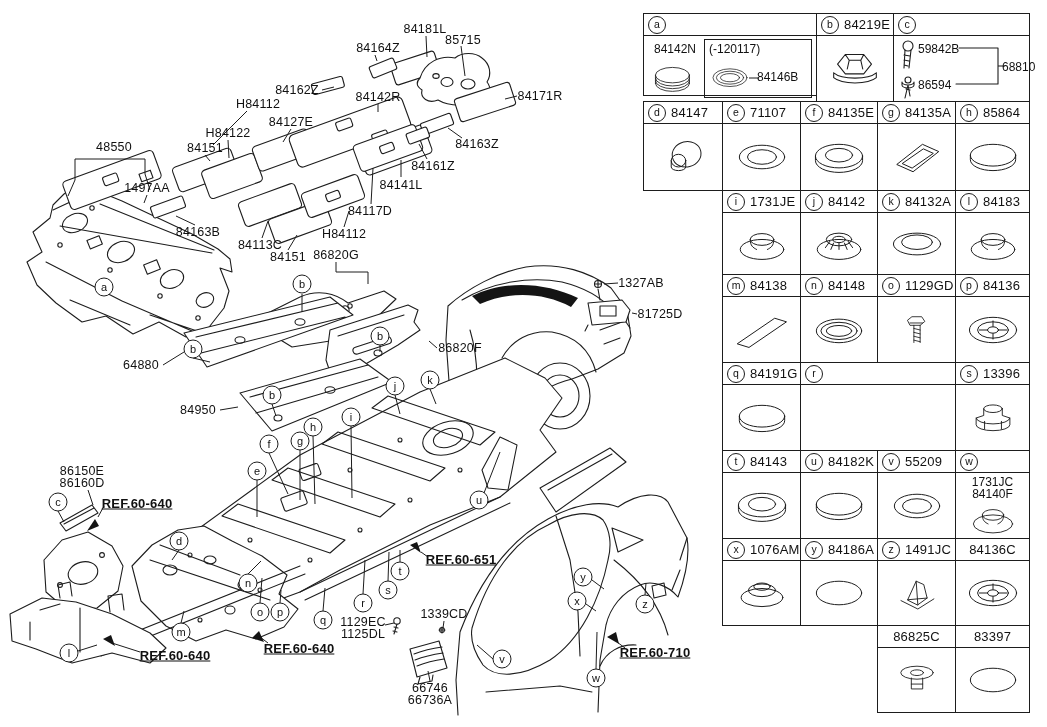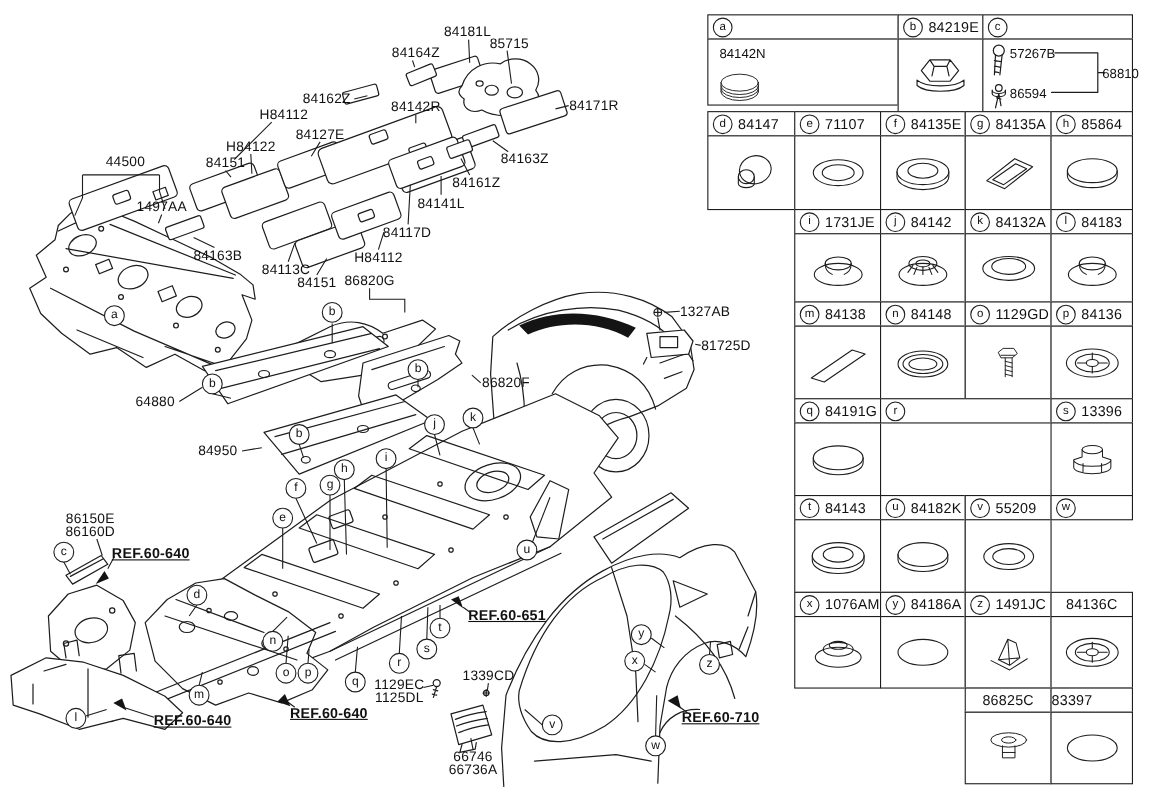--- a/index.html
+++ b/index.html
@@ -288,21 +288,21 @@
   <div class="pl" style="left:425px;top:29px">84181L</div>
   <div class="pl" style="left:463px;top:40px">85715</div>
   <div class="pl" style="left:378px;top:48px">84164Z</div>
   <div class="pl" style="left:297px;top:90px">84162Z</div>
   <div class="pl" style="left:378px;top:97px">84142R</div>
   <div class="pl" style="left:540px;top:96px">84171R</div>
   <div class="pl" style="left:258px;top:104px">H84112</div>
   <div class="pl" style="left:291px;top:122px">84127E</div>
   <div class="pl" style="left:228px;top:133px">H84122</div>
   <div class="pl" style="left:205px;top:148px">84151</div>
-  <div class="pl" style="left:114px;top:147px">44500</div>
+  <div class="pl" style="left:114px;top:147px">48550</div>
   <div class="pl" style="left:477px;top:144px">84163Z</div>
   <div class="pl" style="left:433px;top:166px">84161Z</div>
   <div class="pl" style="left:401px;top:185px">84141L</div>
   <div class="pl" style="left:147px;top:188px">1497AA</div>
   <div class="pl" style="left:198px;top:232px">84163B</div>
   <div class="pl" style="left:260px;top:245px">84113C</div>
   <div class="pl" style="left:288px;top:257px">84151</div>
   <div class="pl" style="left:344px;top:234px">H84112</div>
   <div class="pl" style="left:370px;top:211px">84117D</div>
   <div class="pl" style="left:336px;top:255px">86820G</div>
@@ -360,20 +360,30 @@
 <div id="tbl">
 
   <div class="cell hdr" style="left:0;top:0;width:174px">
     <span class="co2">a</span>
   </div>
   <div class="cell" style="left:0;top:22px;width:174px;height:61px">
     <span class="tinytxt" style="left:10px;top:6px">84142N</span>
     <svg class="ic" style="position:absolute;left:4px;top:26px" width="52" height="34" viewBox="0 0 64 44">
           <use href="#sym-pad-stack" class="lineart"></use>
         </svg>
+    <div style="position:absolute;left:60px;top:3px;width:108px;height:59px;border:1.1px solid #1d1d1d;box-sizing:border-box">
+      <span class="tinytxt" style="left:4px;top:2px">(-120117)</span>
+      <svg class="ic" style="position:absolute;left:2px;top:22px" width="46" height="30" viewBox="0 0 64 44">
+            <use href="#sym-oval-grommet" class="lineart"></use>
+          </svg>
+      <span class="tinytxt" style="left:52px;top:30px">84146B</span>
+      <svg style="position:absolute;left:44px;top:36px" width="10" height="4">
+            <line x1="0" y1="2" x2="10" y2="2" stroke="#1d1d1d"></line>
+          </svg>
+    </div>
   </div>
 
   <div class="cell hdr" style="left:173px;top:0;width:78px">
     <span class="co2">b</span>
     <span class="pn">84219E</span>
   </div>
   <div class="cell bdy" style="left:173px;top:22px;width:78px;height:67px">
     <svg class="ic" width="62" height="44" viewBox="0 0 64 44">
           <use href="#sym-flange-nut" class="lineart"></use>
         </svg>
@@ -383,21 +393,21 @@
     <span class="co2">c</span>
   </div>
   <div class="cell" style="left:250px;top:22px;width:137px;height:67px">
     <svg class="lineart" style="position:absolute;left:0;top:0" width="135" height="64" viewBox="0 0 135 64">
       <circle cx="14" cy="10" r="5"></circle>
           <path d="M11,14 L10,32 M17,14 L15,32 M10,19 L16,20 M10,24 L15,25 M10,29 L14,30"></path>
       <path d="M8,46 A6,3 0 0 0 20,46 M8,46 L8,49 A6,3 0 0 0 20,49 L20,46 M14,49 L11,62 M14,49 L16,60 M12,53 L16,54"></path>
       <circle cx="14" cy="44" r="3"></circle>
       <path d="M65,12 L104,12 M62,48 L104,48 M104,12 L104,48 M104,30 L110,30" fill="none"></path>
     </svg>
-    <span class="tinytxt" style="left:24px;top:6px">57267B</span>
+    <span class="tinytxt" style="left:24px;top:6px">59842B</span>
     <span class="tinytxt" style="left:108px;top:24px">68810</span>
     <span class="tinytxt" style="left:24px;top:42px">86594</span>
   </div>
 
   <div class="cell hdr" style="left:0;top:88px;width:80px">
     <span class="co2">d</span>
     <span class="pn">84147</span>
   </div>
   <div class="cell bdy" style="left:0;top:110px;width:80px;height:68px">
     <svg class="ic" width="58" height="40" viewBox="0 0 64 44">
@@ -560,20 +570,27 @@
     <span class="pn">55209</span>
   </div>
   <div class="cell bdy" style="left:234px;top:459px;width:79px;height:67px">
     <svg class="ic" width="58" height="42" viewBox="0 0 64 44">
           <use href="#sym-ring" class="lineart"></use>
         </svg>
   </div>
   <div class="cell hdr" style="left:312px;top:437px;width:75px">
     <span class="co2">w</span>
   </div>
+  <div class="cell" style="left:312px;top:459px;width:75px;height:67px">
+    <span class="tinytxt" style="left:50%;top:2px;transform:translateX(-50%)">1731JC</span>
+    <span class="tinytxt" style="left:50%;top:14px;transform:translateX(-50%)">84140F</span>
+    <svg class="ic" style="position:absolute;left:50%;top:28px;transform:translateX(-50%)" width="54" height="36" viewBox="0 0 64 44">
+          <use href="#sym-dome" class="lineart"></use>
+        </svg>
+  </div>
 
   <div class="cell hdr" style="left:79px;top:525px;width:79px">
     <span class="co2">x</span>
     <span class="pn">1076AM</span>
   </div>
   <div class="cell bdy" style="left:79px;top:547px;width:79px;height:66px">
     <svg class="ic" width="58" height="42" viewBox="0 0 64 44">
           <use href="#sym-dome-plug" class="lineart"></use>
         </svg>
   </div>
@@ -605,21 +622,21 @@
   </div>
 
   <div class="cell hdr" style="left:234px;top:612px;width:79px;justify-content:center;padding-left:0">
     <span class="pn">86825C</span>
   </div>
   <div class="cell bdy" style="left:234px;top:634px;width:79px;height:66px">
     <svg class="ic" width="52" height="46" viewBox="0 0 64 44">
           <use href="#sym-grommet-nut" class="lineart"></use>
         </svg>
   </div>
-  <div class="cell hdr" style="left:312px;top:612px;width:75px;justify-content:flex-start;padding-left:0">
+  <div class="cell hdr" style="left:312px;top:612px;width:75px;justify-content:center;padding-left:0">
     <span class="pn">83397</span>
   </div>
   <div class="cell bdy" style="left:312px;top:634px;width:75px;height:66px">
     <svg class="ic" width="58" height="42" viewBox="0 0 64 44">
           <use href="#sym-oval-outline" class="lineart"></use>
         </svg>
   </div>
 
 </div>
 </div>

